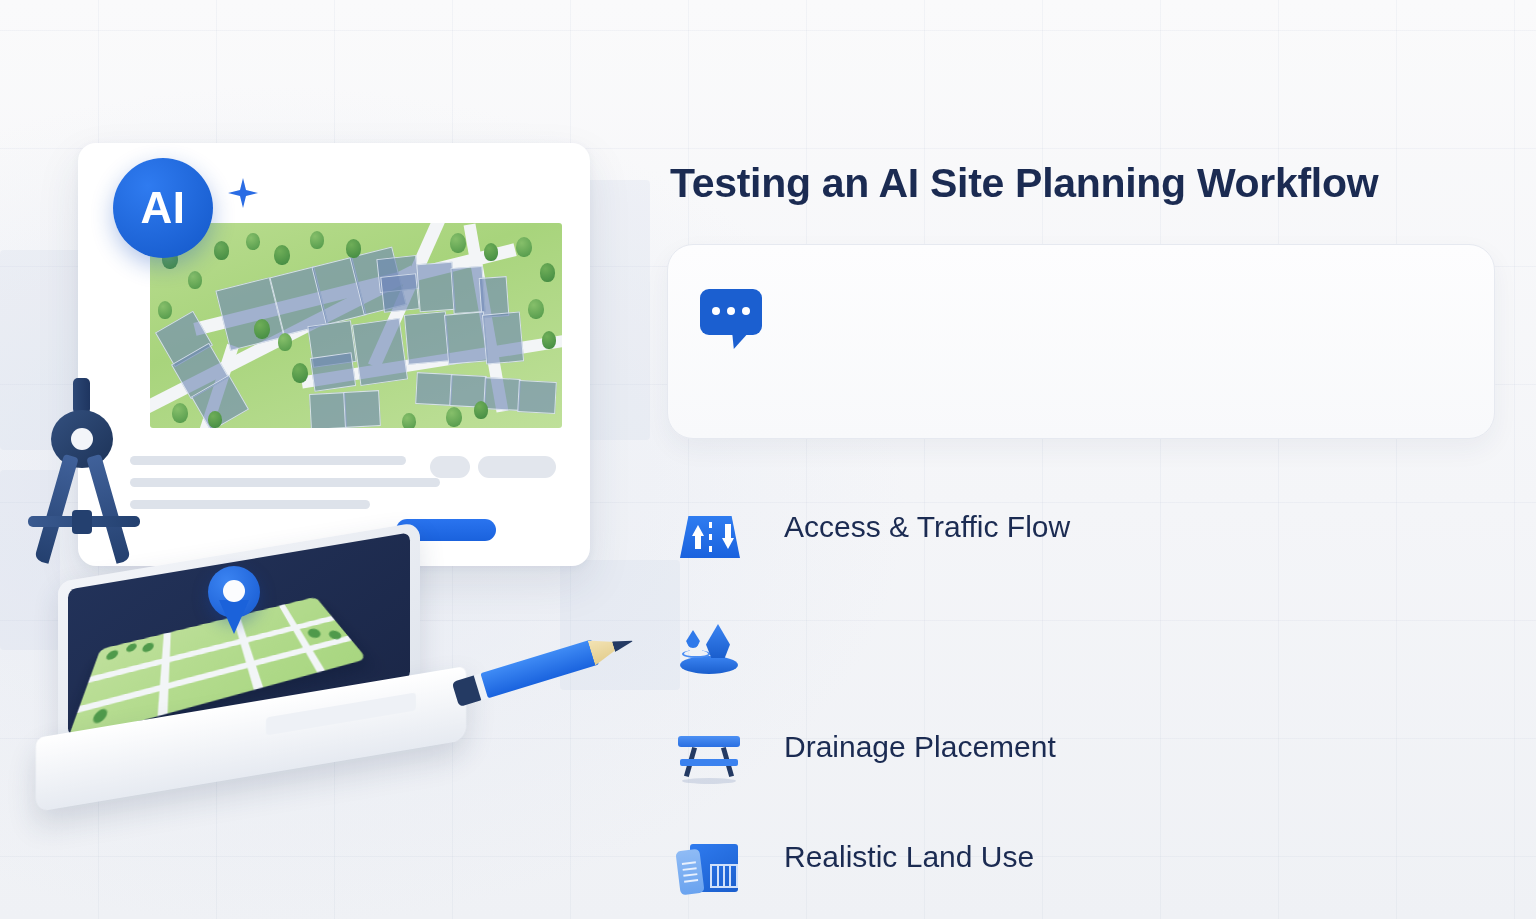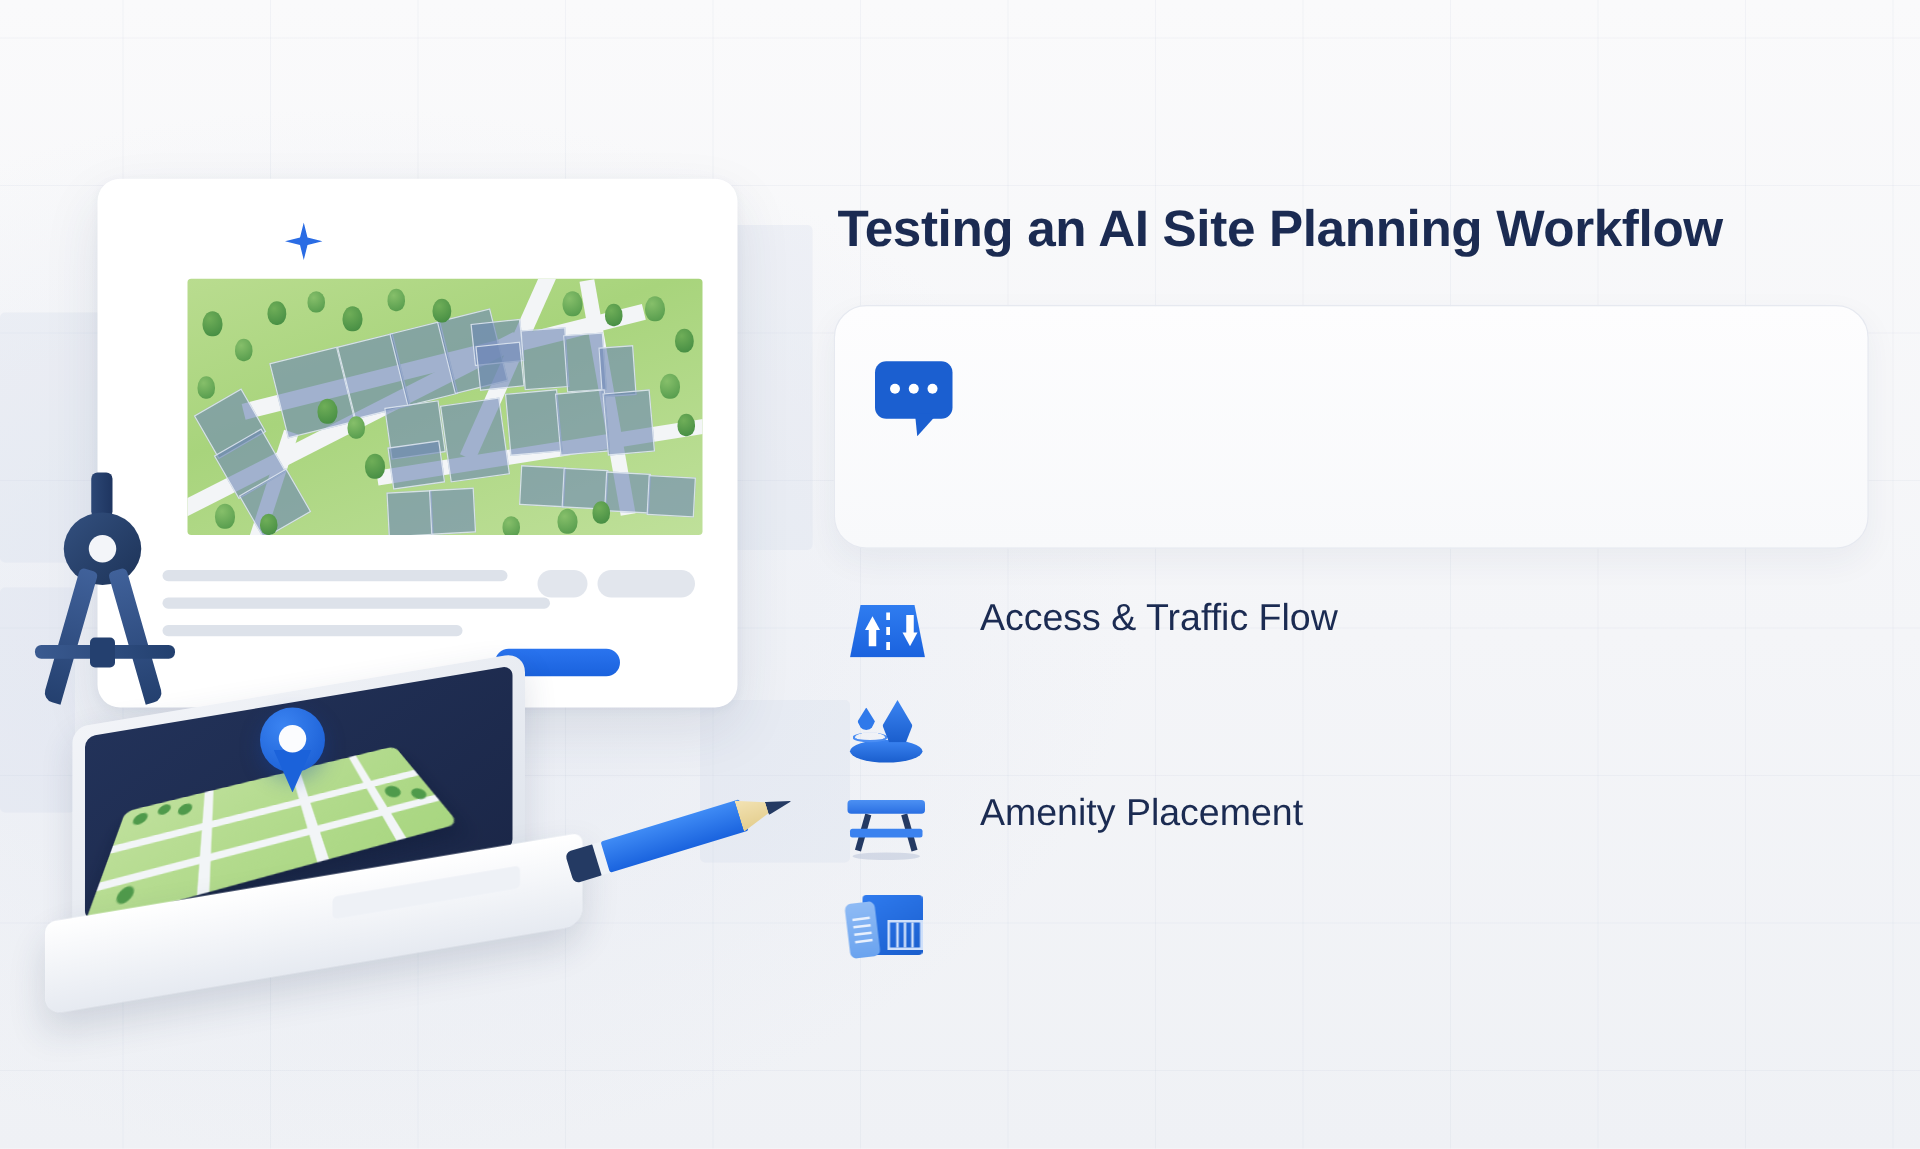--- a/index.html
+++ b/index.html
@@ -135,21 +135,21 @@
   .bubble .b{position:absolute;left:0;top:0;width:62px;height:46px;border-radius:9px;background:#1b5fd0;}
   .bubble .tail{position:absolute;left:32px;top:42px;width:18px;height:18px;background:#1b5fd0;
     clip-path:polygon(0 0,100% 0,10% 100%);}
   .bubble .dots{position:absolute;left:0;top:18px;width:62px;display:flex;justify-content:center;gap:7px;}
   .bubble .dots i{width:8px;height:8px;border-radius:50%;background:#fff;display:block;}
   .prompt-text{
     position:absolute;left:130px;top:30px;width:670px;
     font-size:23px;line-height:44px;color:#22304f;
   }
   .features{position:absolute;left:14px;top:470px;width:820px;}
-  .feat{position:relative;height:78px;}
+  .feat{position:relative;height:78px;margin-top:32px;}
   .feat .ic{position:absolute;left:0;top:6px;width:72px;height:58px;}
   .feat .lbl{position:absolute;left:110px;top:8px;font-size:30px;color:#1b2b52;white-space:nowrap;}
 
   
   .ic-road{position:absolute;left:6px;top:8px;width:60px;height:42px;
     background:linear-gradient(180deg,#2f7cf0,#1a62de);clip-path:polygon(14% 0,86% 0,100% 100%,0 100%);}
   .ic-road .dash{position:absolute;left:29px;top:6px;width:3px;height:30px;
     background:repeating-linear-gradient(180deg,#fff 0 6px,transparent 6px 12px);}
   .ic-road .ar{position:absolute;width:0;height:0;}
   .ic-road .up{left:12px;top:9px;border-left:6px solid transparent;border-right:6px solid transparent;border-bottom:11px solid #fff;}
@@ -263,20 +263,21 @@
     <div class="skel-area">
       <div class="skel" style="left:0;top:0;width:276px;"></div>
       <div class="skel" style="left:0;top:22px;width:310px;"></div>
       <div class="skel" style="left:0;top:44px;width:240px;"></div>
     </div>
     <div class="pill" style="left:352px;top:313px;width:40px;"></div>
     <div class="pill" style="left:400px;top:313px;width:78px;"></div>
     <div class="cta"></div>
   </div>
 
+  <div class="ai-badge">AI</div>
   <svg class="sparkle" viewBox="0 0 24 24">
     <path d="M12 0 L14.4 9.6 L24 12 L14.4 14.4 L12 24 L9.6 14.4 L0 12 L9.6 9.6 Z" fill="#2a6ce4"></path>
   </svg>
 
   <div class="laptop">
     <div class="lid">
       <div class="screen">
         <div class="smap">
           <div class="srd" style="left:0;top:40px;width:252px;height:8px;"></div>
           <div class="srd" style="left:0;top:74px;width:252px;height:7px;"></div>
@@ -365,36 +366,37 @@
     <div class="feat">
       <div class="ic">
         <div class="ic-table">
           <div class="lg lg1"></div>
             <div class="lg lg2"></div>
           <div class="bench"></div>
           <div class="top"></div>
           <div class="sh"></div>
         </div>
       </div>
-      <div class="lbl">Amenity Placement</div>
+      <div class="lbl">Drainage Placement</div>
     </div>
 
     <div class="feat">
       <div class="ic">
         <div class="ic-bp">
           <div class="sheet"></div>
           <div class="grid">
               <div class="gv" style="left:5px;"></div>
               <div class="gv" style="left:11px;"></div>
               <div class="gv" style="left:17px;"></div>
             </div>
           <div class="roll">
             <div class="ln" style="top:12px;"></div>
             <div class="ln" style="top:18px;"></div>
             <div class="ln" style="top:24px;"></div>
             <div class="ln" style="top:30px;"></div>
           </div>
         </div>
       </div>
+      <div class="lbl">Realistic Land Use</div>
     </div>
 
   </div>
 </div>
 
 </body></html>

